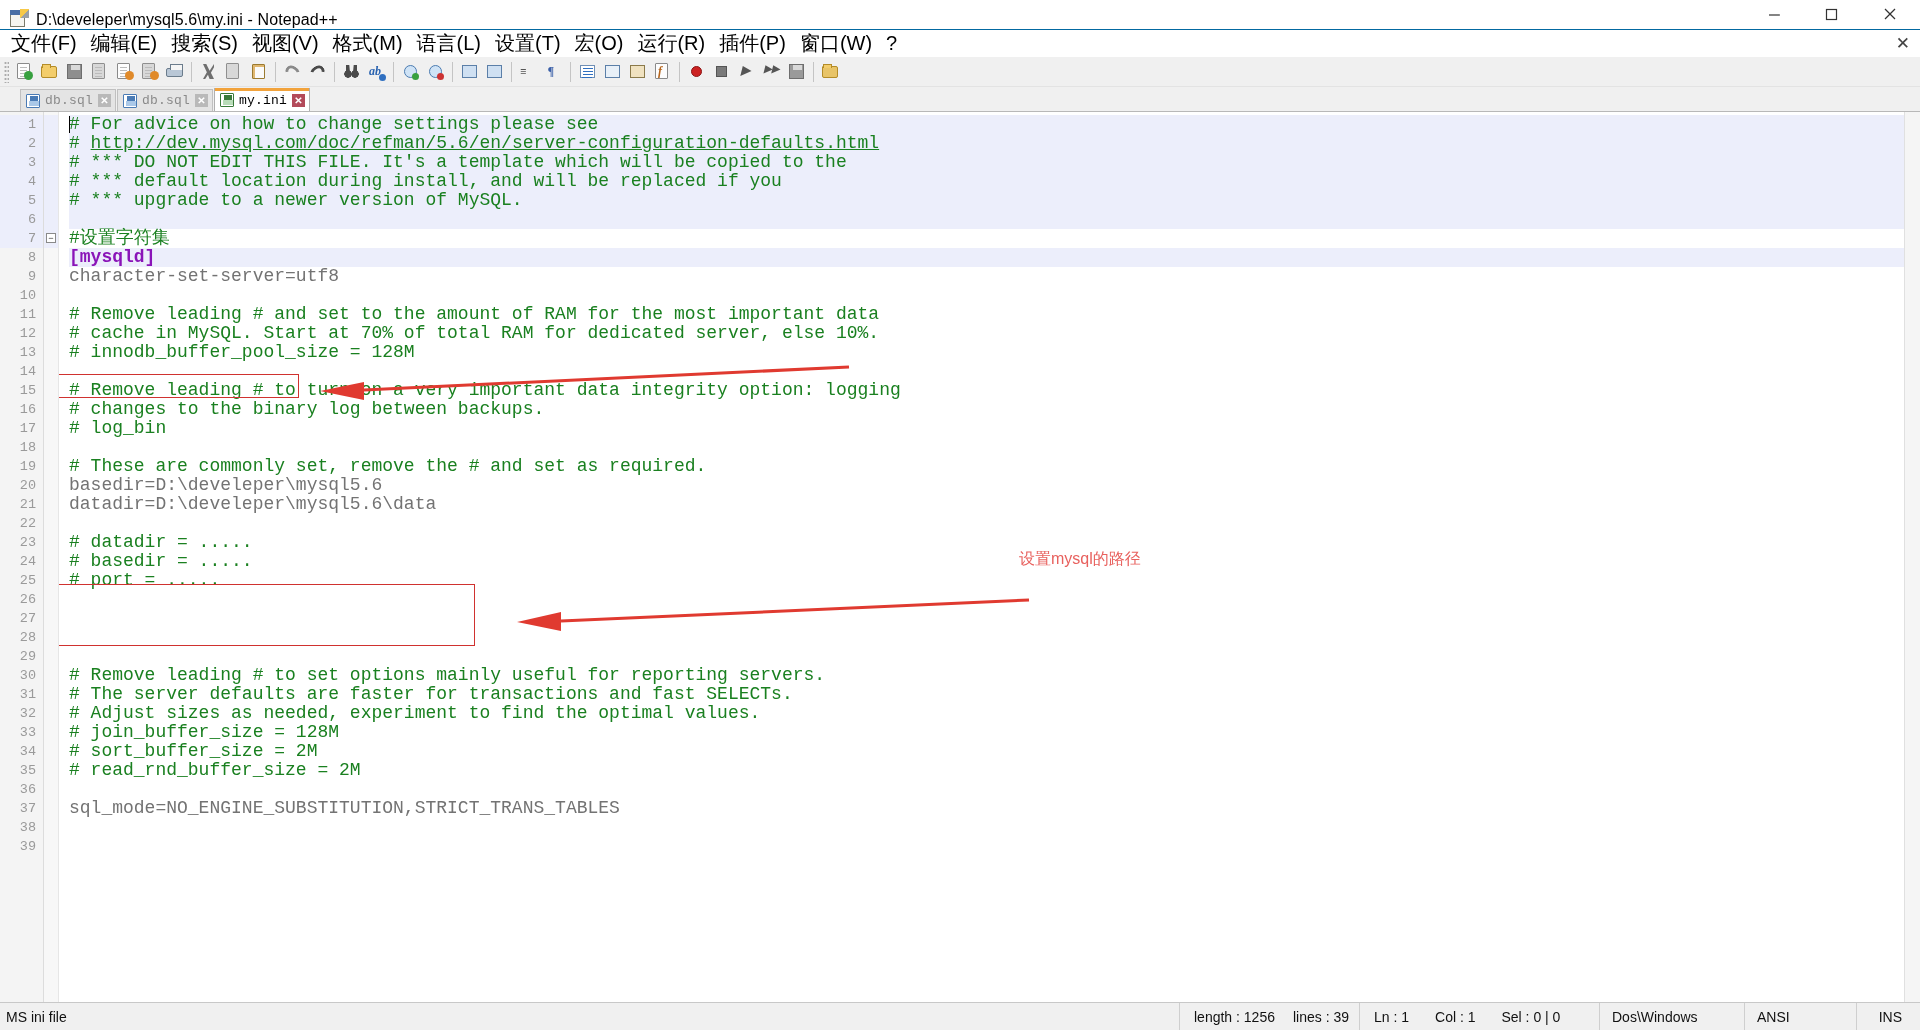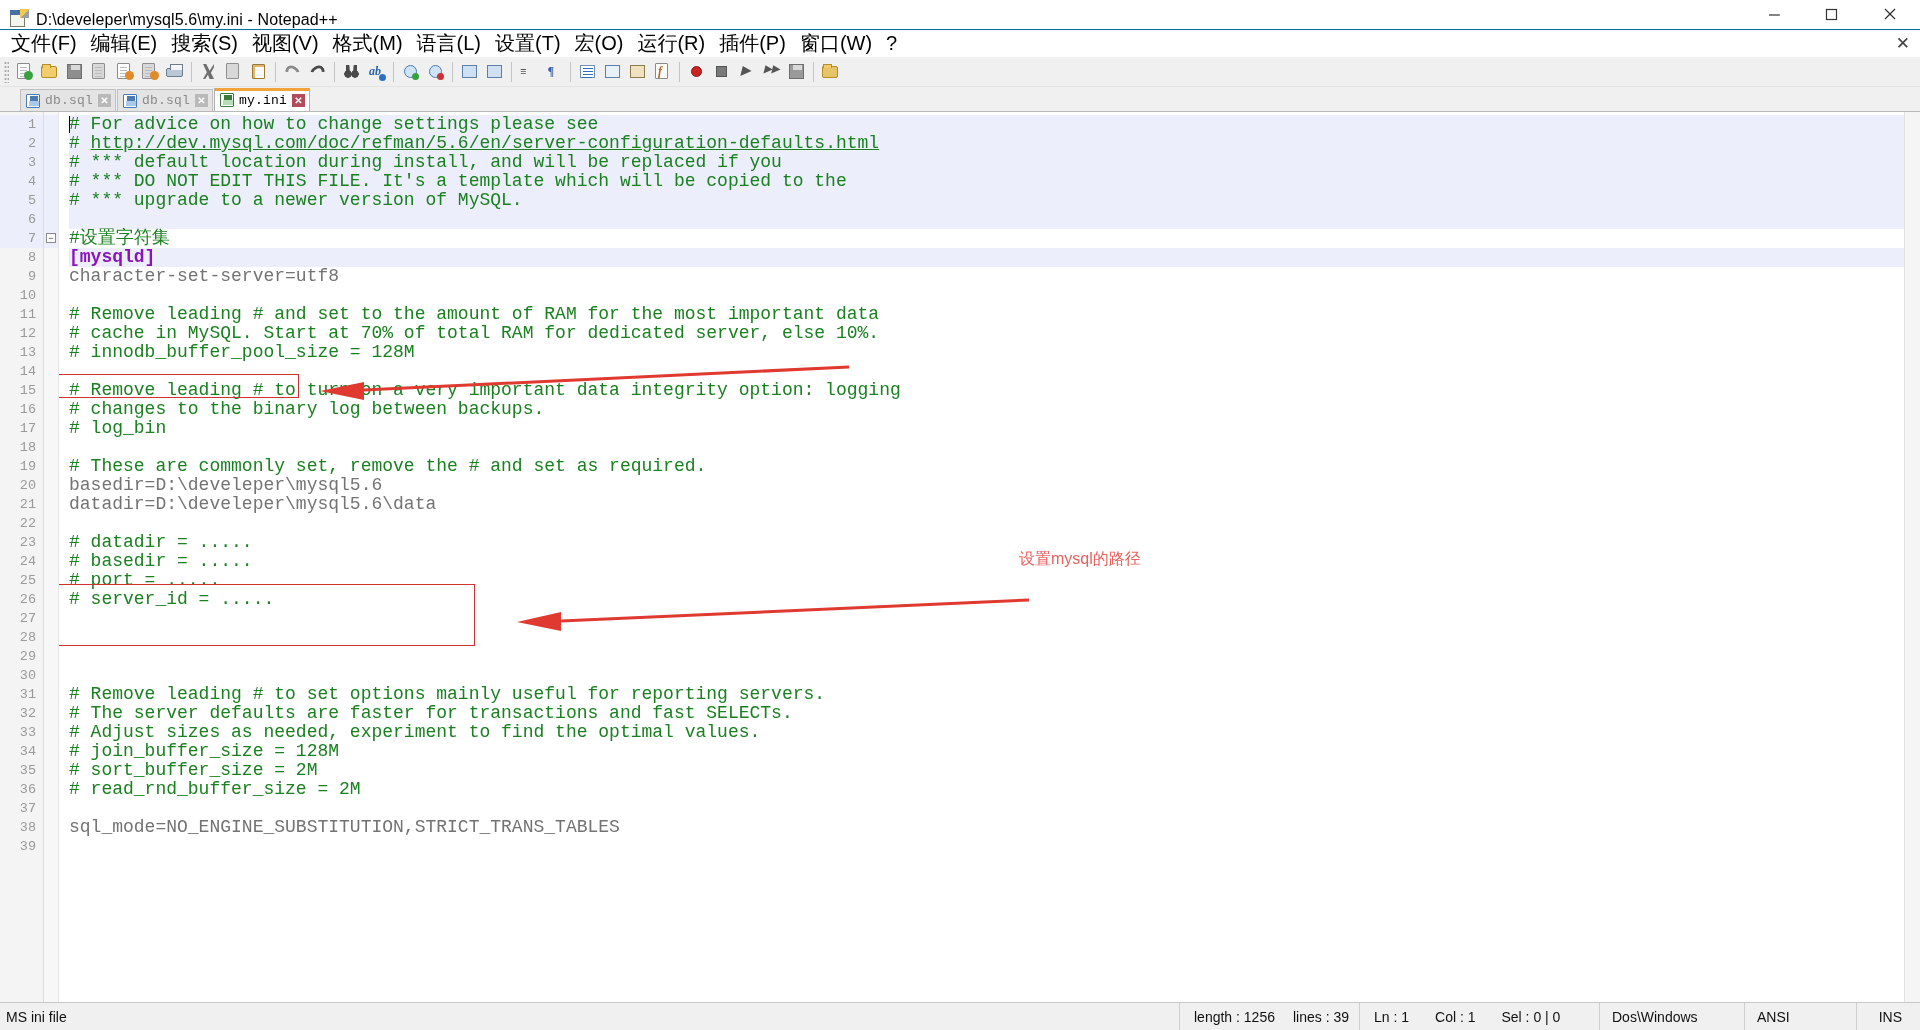--- a/index.html
+++ b/index.html
@@ -753,22 +753,22 @@
         <div class="fold-line"></div>
         <div class="fold-line"></div>
         <div class="fold-line"></div>
         <div class="fold-line"></div>
         <div class="fold-line"></div>
         <div class="fold-line"></div>
       </div>
     <div class="code" id="codearea">
       <div class="code-line hl-line"><span class="c-comment"># For advice on how to change settings please see</span><span class="caret"></span></div>
         <div class="code-line hl-line"><span class="c-comment"># </span><span class="c-link">http://dev.mysql.com/doc/refman/5.6/en/server-configuration-defaults.html</span></div>
+        <div class="code-line hl-line"><span class="c-comment"># *** DO NOT EDIT THIS FILE. It's a template which will be copied to the</span></div>
         <div class="code-line hl-line"><span class="c-comment"># *** default location during install, and will be replaced if you</span></div>
-        <div class="code-line hl-line"><span class="c-comment"># *** DO NOT EDIT THIS FILE. It's a template which will be copied to the</span></div>
         <div class="code-line hl-line"><span class="c-comment"># *** upgrade to a newer version of MySQL.</span></div>
         <div class="code-line hl-line"><span class="c-text"></span></div>
         <div class="code-line"><span class="c-comment">#设置字符集</span></div>
         <div class="code-line hl-line"><span class="c-section">[mysqld]</span></div>
         <div class="code-line"><span class="c-text">character-set-server=utf8</span></div>
         <div class="code-line"><span class="c-text"></span></div>
         <div class="code-line"><span class="c-comment"># Remove leading # and set to the amount of RAM for the most important data</span></div>
         <div class="code-line"><span class="c-comment"># cache in MySQL. Start at 70% of total RAM for dedicated server, else 10%.</span></div>
         <div class="code-line"><span class="c-comment"># innodb_buffer_pool_size = 128M</span></div>
         <div class="code-line"><span class="c-text"></span></div>
@@ -776,21 +776,20 @@
         <div class="code-line"><span class="c-comment"># changes to the binary log between backups.</span></div>
         <div class="code-line"><span class="c-comment"># log_bin</span></div>
         <div class="code-line"><span class="c-text"></span></div>
         <div class="code-line"><span class="c-comment"># These are commonly set, remove the # and set as required.</span></div>
         <div class="code-line"><span class="c-text">basedir=D:\develeper\mysql5.6</span></div>
         <div class="code-line"><span class="c-text">datadir=D:\develeper\mysql5.6\data</span></div>
         <div class="code-line"><span class="c-text"></span></div>
         <div class="code-line"><span class="c-comment"># datadir = .....</span></div>
         <div class="code-line"><span class="c-comment"># basedir = .....</span></div>
         <div class="code-line"><span class="c-comment"># port = .....</span></div>
-        <div class="code-line"><span class="c-comment"># server_id = .....</span></div>
         <div class="code-line"><span class="c-text"></span></div>
         <div class="code-line"><span class="c-text"></span></div>
         <div class="code-line"><span class="c-text"></span></div>
         <div class="code-line"><span class="c-text"></span></div>
         <div class="code-line"><span class="c-comment"># Remove leading # to set options mainly useful for reporting servers.</span></div>
         <div class="code-line"><span class="c-comment"># The server defaults are faster for transactions and fast SELECTs.</span></div>
         <div class="code-line"><span class="c-comment"># Adjust sizes as needed, experiment to find the optimal values.</span></div>
         <div class="code-line"><span class="c-comment"># join_buffer_size = 128M</span></div>
         <div class="code-line"><span class="c-comment"># sort_buffer_size = 2M</span></div>
         <div class="code-line"><span class="c-comment"># read_rnd_buffer_size = 2M</span></div>

